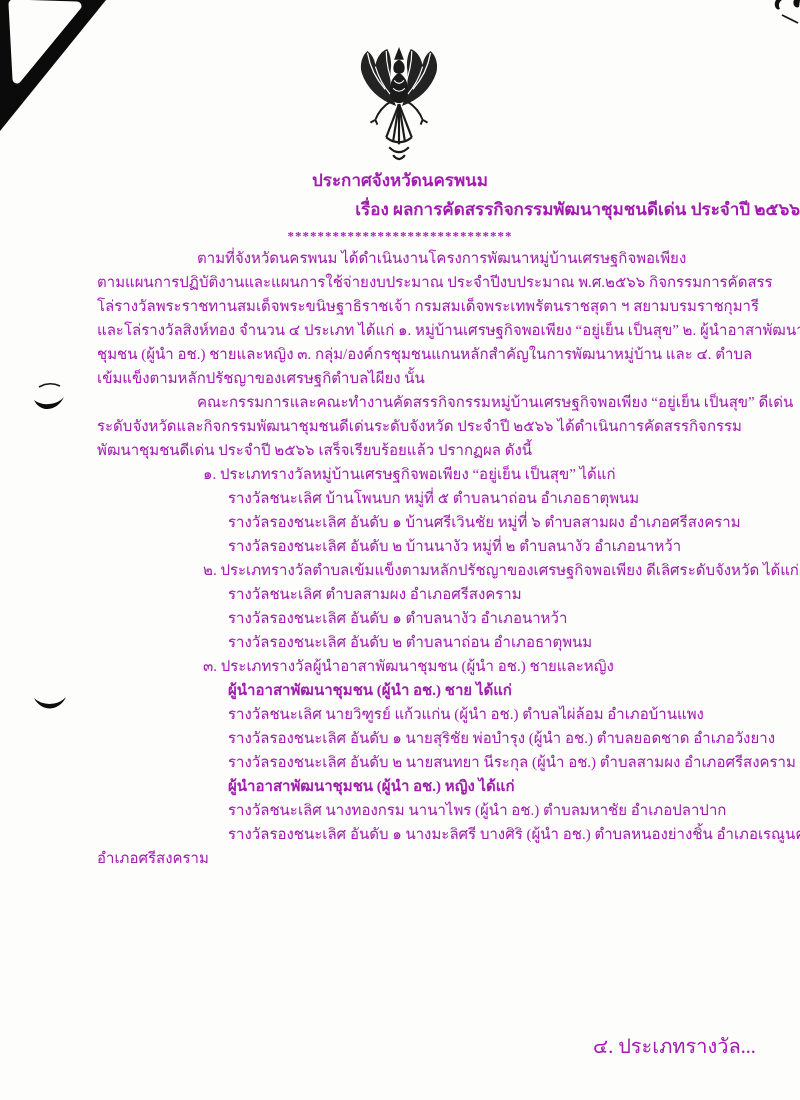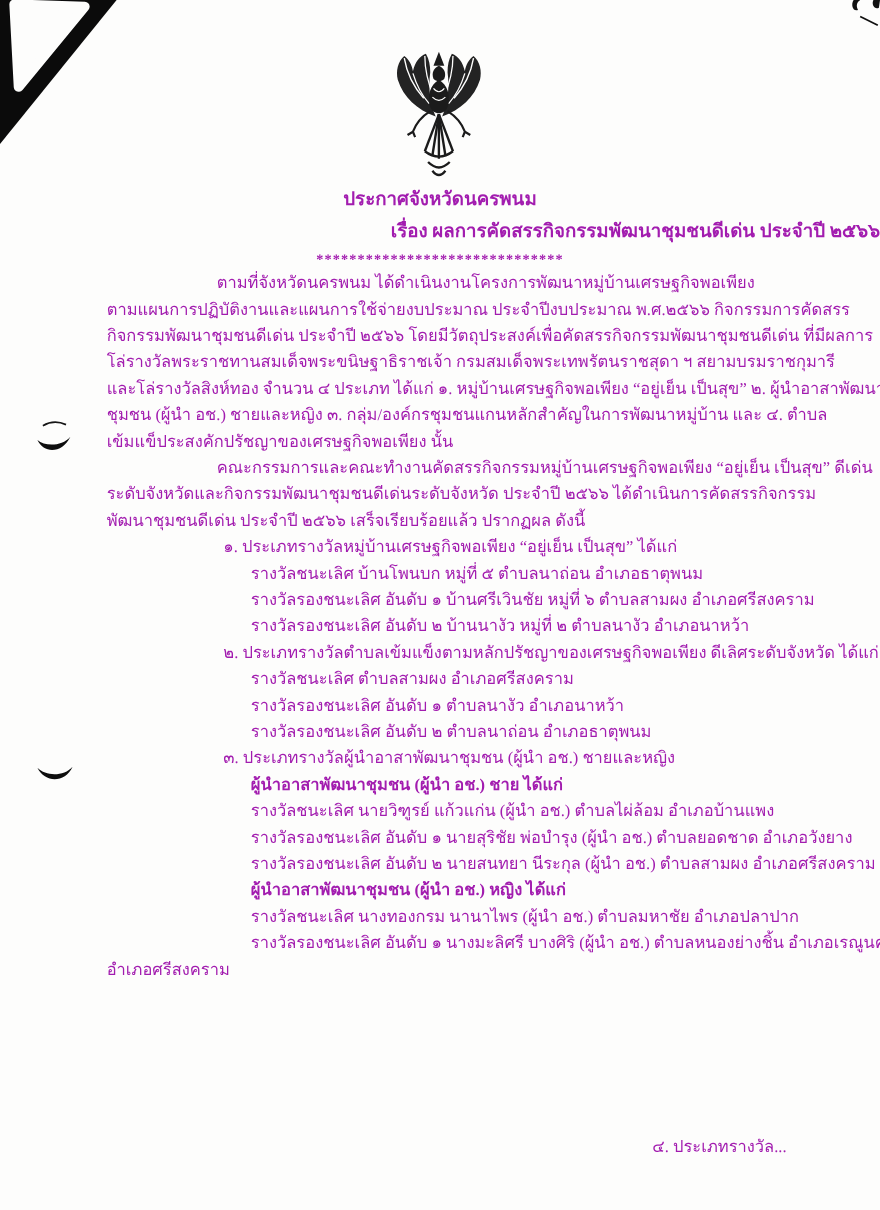--- a/index.html
+++ b/index.html
@@ -28,21 +28,21 @@
   .divider-line { font-size:13px; font-weight:bold; letter-spacing:1px; margin-top:7px; }
 
   
   .body-text { position:absolute; top:246px; left:97px; width:622px; font-size:15px; }
   .doc-line { height:24px; line-height:24px; white-space:nowrap; }
   .first { text-indent:100px; }
   .lvl1  { padding-left:106px; }
   .lvl2  { padding-left:131px; }
   .bold  { font-weight:bold; }
 
-  .footer-note { position:absolute; top:1030px; left:593px; font-size:15px; white-space:nowrap; }
+  .footer-note { position:absolute; top:1030px; left:593px; font-size:20px; white-space:nowrap; }
 </style>
 </head>
 <body>
 
 <div class="page">
 
   <svg class="corner-art" viewBox="0 0 112 134" aria-hidden="true">
     <polygon points="0,0 106,0 0,131" fill="#0b0b0b"></polygon>
     <polygon points="13,4 77,6 17,79" fill="#fdfdfc" stroke="#fdfdfc" stroke-width="9" stroke-linejoin="round"></polygon>
   </svg>
@@ -104,25 +104,24 @@
   <div class="title-block">
     <div class="title-line">ประกาศจังหวัดนครพนม</div>
     <div class="subject-line">เรื่อง  ผลการคัดสรรกิจกรรมพัฒนาชุมชนดีเด่น ประจำปี ๒๕๖๖</div>
     <div class="divider-line">******************************</div>
   </div>
 
   <div class="body-text">
     <div>
         <div class="doc-line first">ตามที่จังหวัดนครพนม ได้ดำเนินงานโครงการพัฒนาหมู่บ้านเศรษฐกิจพอเพียง</div>
         <div class="doc-line">ตามแผนการปฏิบัติงานและแผนการใช้จ่ายงบประมาณ ประจำปีงบประมาณ พ.ศ.๒๕๖๖ กิจกรรมการคัดสรร</div>
-        <div class="doc-line">กิจกรรมพัฒนาชุมชนดีเด่น ประจำปี ๒๕๖๖ โดยมีวัตถุประสงค์เพื่อคัดสรรกิจกรรมพัฒนาชุมชนดีเด่น ที่มีผลการ</div>
         <div class="doc-line">โล่รางวัลพระราชทานสมเด็จพระขนิษฐาธิราชเจ้า กรมสมเด็จพระเทพรัตนราชสุดา ฯ สยามบรมราชกุมารี</div>
         <div class="doc-line">และโล่รางวัลสิงห์ทอง จำนวน ๔ ประเภท ได้แก่ ๑. หมู่บ้านเศรษฐกิจพอเพียง “อยู่เย็น เป็นสุข” ๒. ผู้นำอาสาพัฒนา</div>
         <div class="doc-line">ชุมชน (ผู้นำ อช.) ชายและหญิง ๓. กลุ่ม/องค์กรชุมชนแกนหลักสำคัญในการพัฒนาหมู่บ้าน และ ๔. ตำบล</div>
-        <div class="doc-line">เข้มแข็ประสงคักปรัชญาของเศรษฐกิจพอเพียง นั้น</div>
+        <div class="doc-line">เข้มแข็งตามหลักปรัชญาของเศรษฐกิตำบลไผียง นั้น</div>
       </div>
     <div>
         <div class="doc-line first">คณะกรรมการและคณะทำงานคัดสรรกิจกรรมหมู่บ้านเศรษฐกิจพอเพียง “อยู่เย็น เป็นสุข” ดีเด่น</div>
         <div class="doc-line">ระดับจังหวัดและกิจกรรมพัฒนาชุมชนดีเด่นระดับจังหวัด ประจำปี ๒๕๖๖ ได้ดำเนินการคัดสรรกิจกรรม</div>
         <div class="doc-line">พัฒนาชุมชนดีเด่น ประจำปี ๒๕๖๖ เสร็จเรียบร้อยแล้ว ปรากฏผล ดังนี้</div>
       </div>
     <div>
         <div class="doc-line lvl1">๑. ประเภทรางวัลหมู่บ้านเศรษฐกิจพอเพียง “อยู่เย็น เป็นสุข” ได้แก่</div>
         <div class="doc-line lvl2">รางวัลชนะเลิศ บ้านโพนบก หมู่ที่ ๕ ตำบลนาถ่อน อำเภอธาตุพนม</div>
         <div class="doc-line lvl2">รางวัลรองชนะเลิศ อันดับ ๑ บ้านศรีเวินชัย หมู่ที่ ๖ ตำบลสามผง อำเภอศรีสงคราม</div>

